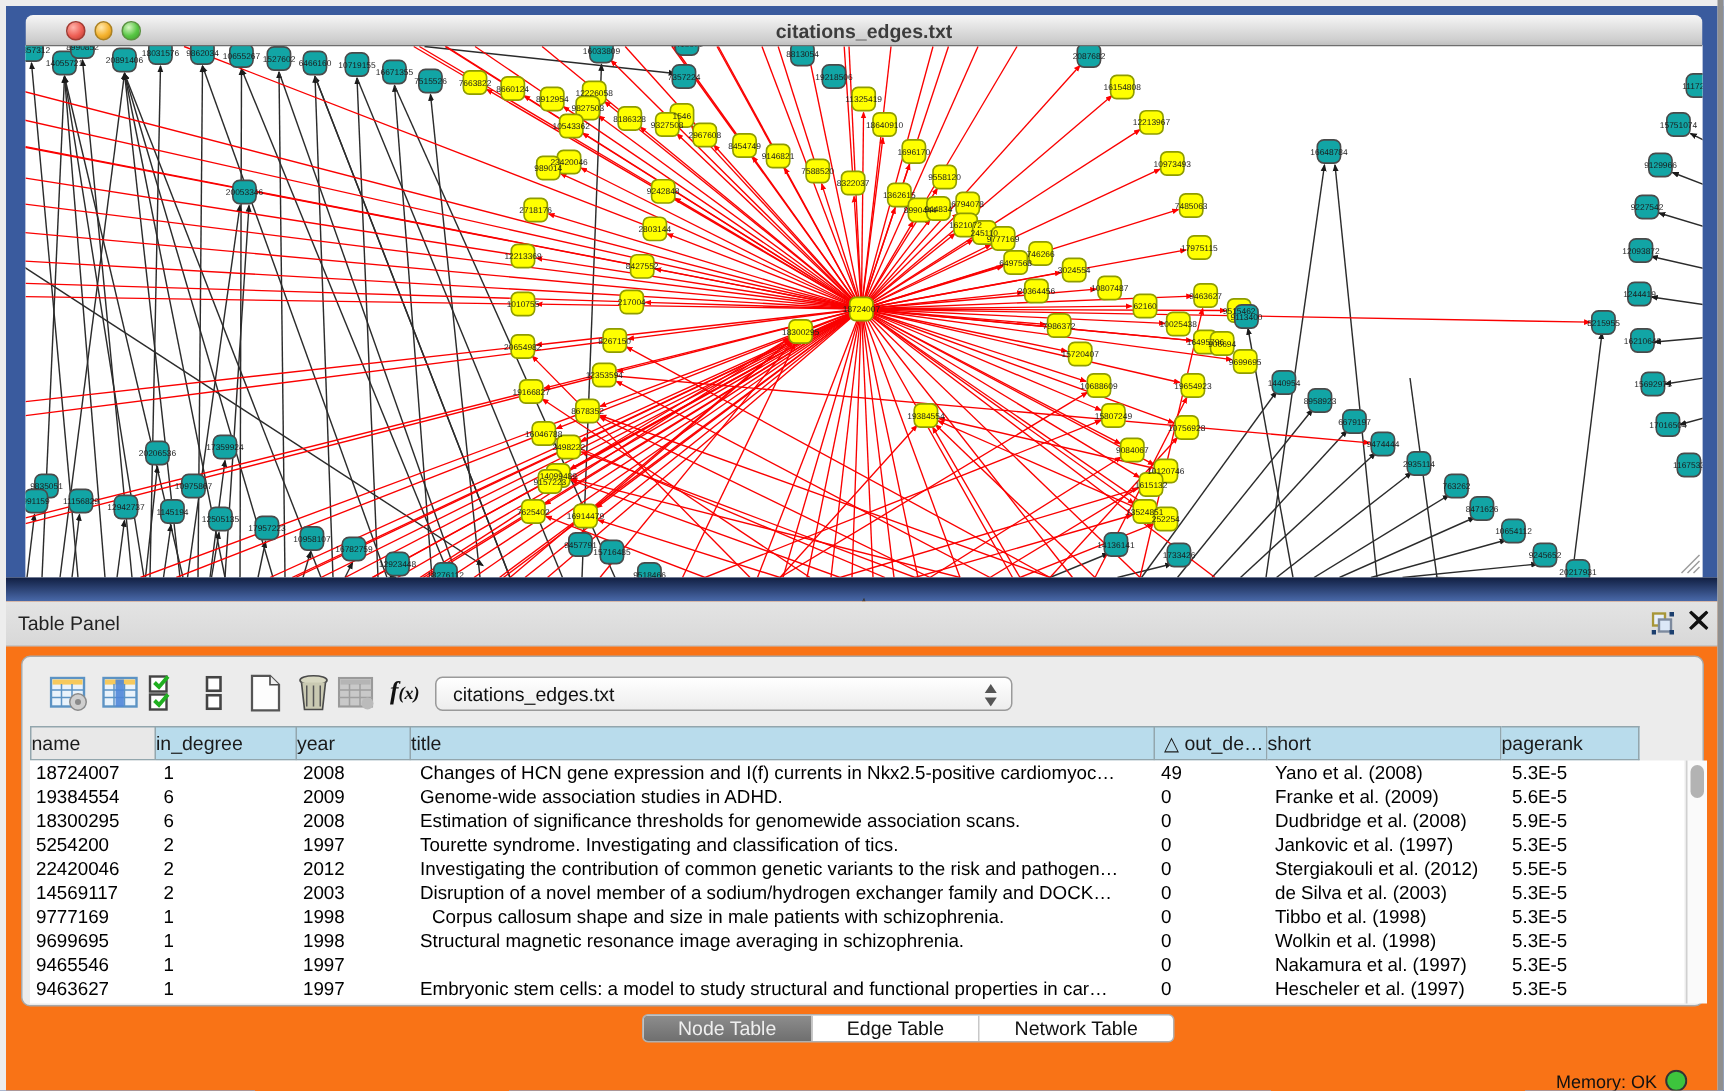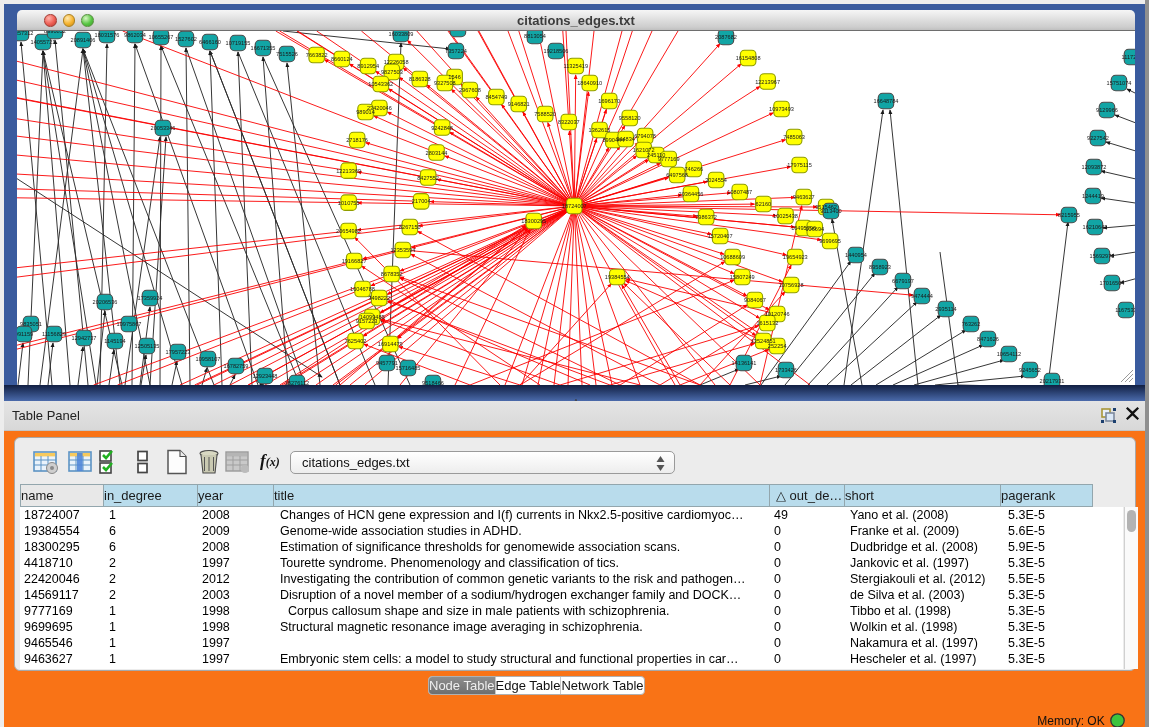--- a/index.html
+++ b/index.html
@@ -15,21 +15,21 @@
 #combo{position:absolute;left:275px;top:13px;width:385px;height:23px;background:linear-gradient(#ffffff,#ededed);border:1px solid #9a9a9a;border-radius:5px;font-size:13px;color:#111;line-height:21px;padding-left:11px}
 #thead{position:absolute;left:5px;top:46px;height:23px;display:flex;font-size:13px;color:#1a1a1a}
 #thead div{border:1px solid #93a6ad;border-left:none;background:#b9dcec;text-align:left;line-height:21px;height:23px}
 #thead div.first{border-left:1px solid #93a6ad;background:#e8e8e8}
 #tbody{position:absolute;left:5px;top:69px;width:1103px;height:162px;background:#fff}
 .trow{position:absolute;left:0;width:1103px;height:16px;font-size:12.5px;color:#000;white-space:nowrap;overflow:hidden}
 .trow span{position:absolute;top:0;line-height:16px}
 #vsb{position:absolute;left:1109px;top:69px;width:14px;height:162px;background:#fafafa;border-left:1px solid #d0d0d0}
 #vsb .th{position:absolute;left:2px;top:3px;width:9px;height:22px;background:#b3b3b3;border-radius:5px}
 #tabs{position:absolute;left:424px;top:275px;height:19px;display:flex;border:1px solid #b0b0b0;border-radius:4px;overflow:hidden;background:#fff;font-size:13px}
-#tabs div{padding:0 0;line-height:18px;color:#111}
+#tabs div{padding:0 23px;line-height:18px;color:#111}
 #tabs div.sel{background:linear-gradient(#8d8d8d,#6f6f6f);color:#efefef}
 #tabs div.mid{border-left:1px solid #c8c8c8;border-right:1px solid #c8c8c8}
 #mem{position:absolute;right:22px;top:309px;font-size:12px;color:#111}
 </style></head><body>
 <div id="desk"></div>
 <div id="canvasbg"></div>
 <svg width="1118" height="355" viewBox="17 30 1118 355" style="position:absolute;left:17px;top:30px">
     <defs>
       <marker id="ar" viewBox="0 0 10 10" refX="8" refY="5" markerWidth="5.5" markerHeight="5.5" orient="auto-start-reverse">
         <path d="M0,1.2 L9.5,5 L0,8.8 z" fill="#f00"></path>
@@ -662,24 +662,24 @@
         <div class="trow" style="top:32px">
           <span style="left:4px">18300295</span>
           <span style="left:89px">6</span>
           <span style="left:182px">2008</span>
           <span style="left:260px">Estimation of significance thresholds for genomewide association scans.</span>
           <span style="left:754px">0</span>
           <span style="left:830px">Dudbridge et al. (2008)</span>
           <span style="left:988px">5.9E-5</span>
         </div>
         <div class="trow" style="top:48px">
-          <span style="left:4px">4418710</span>
+          <span style="left:4px">5254200</span>
           <span style="left:89px">2</span>
           <span style="left:182px">1997</span>
-          <span style="left:260px">Tourette syndrome. Phenomenology and classification of tics.</span>
+          <span style="left:260px">Tourette syndrome. Investigating and classification of tics.</span>
           <span style="left:754px">0</span>
           <span style="left:830px">Jankovic et al. (1997)</span>
           <span style="left:988px">5.3E-5</span>
         </div>
         <div class="trow" style="top:64px">
           <span style="left:4px">22420046</span>
           <span style="left:89px">2</span>
           <span style="left:182px">2012</span>
           <span style="left:260px">Investigating the contribution of common genetic variants to the risk and pathogen…</span>
           <span style="left:754px">0</span>

